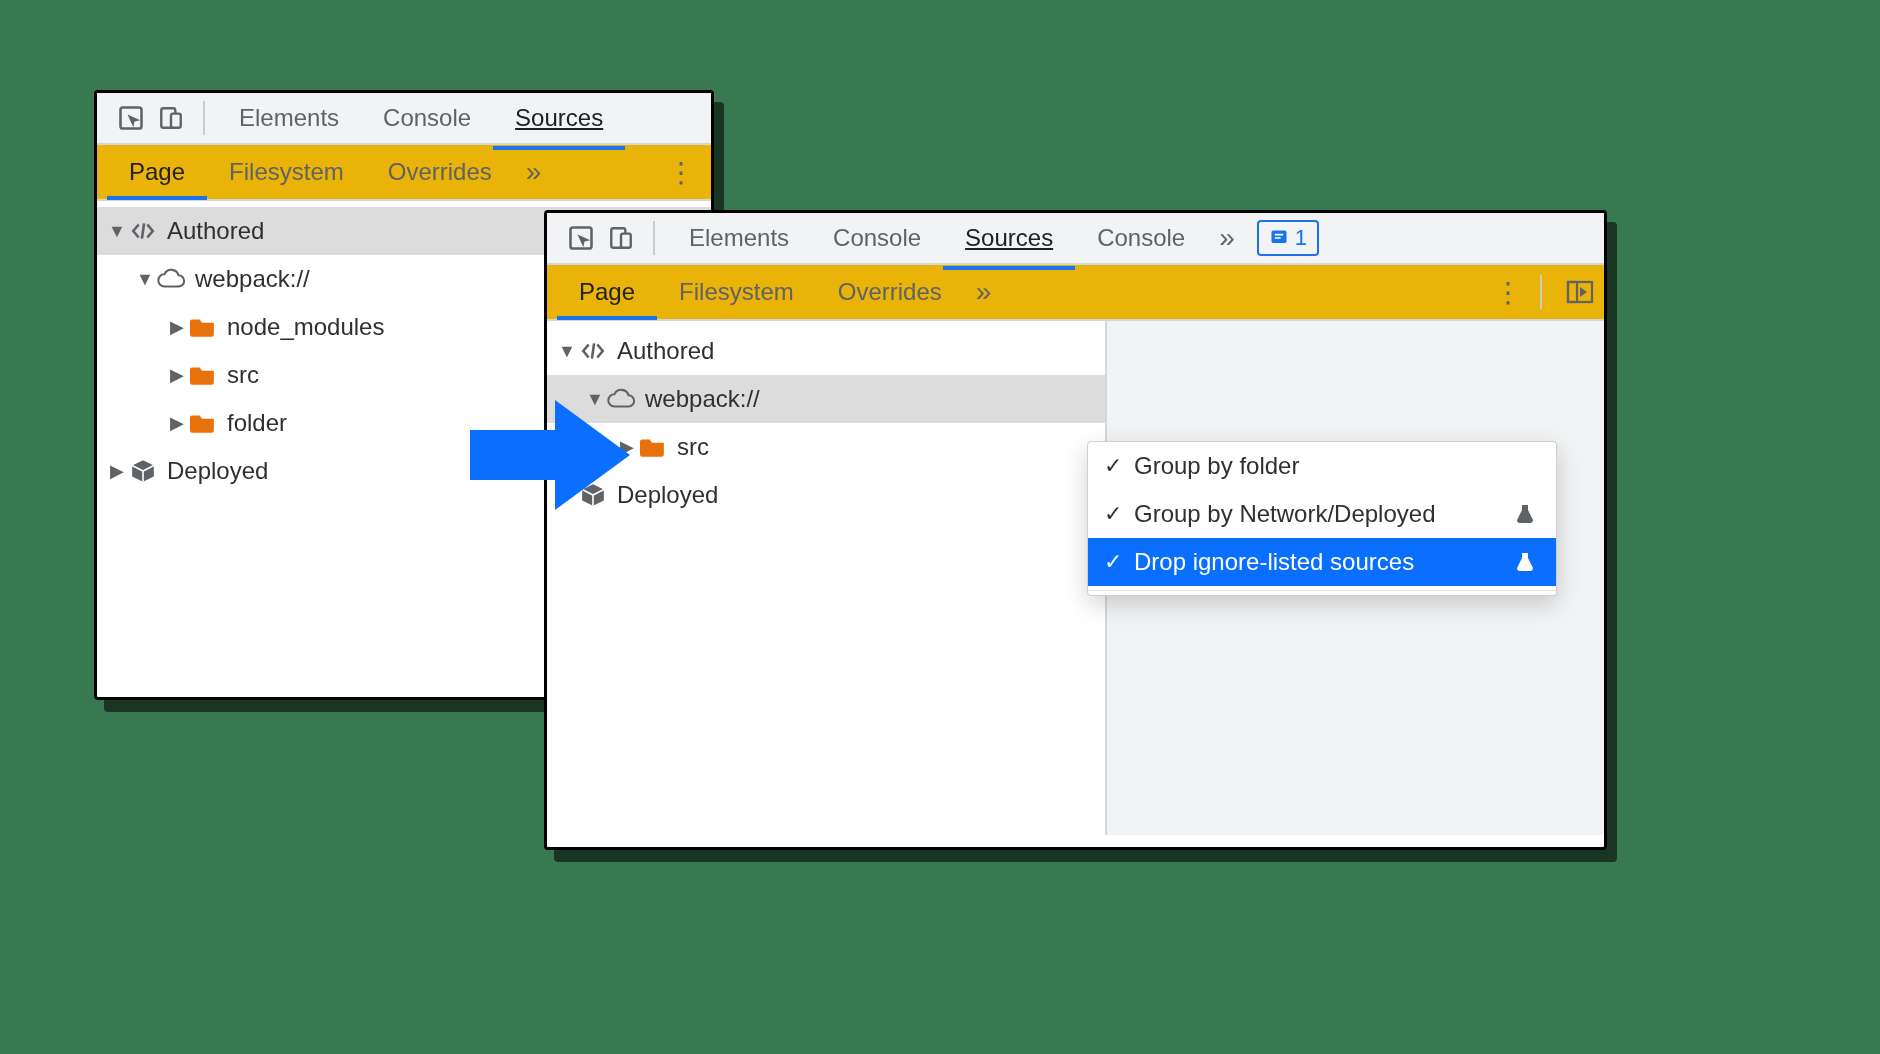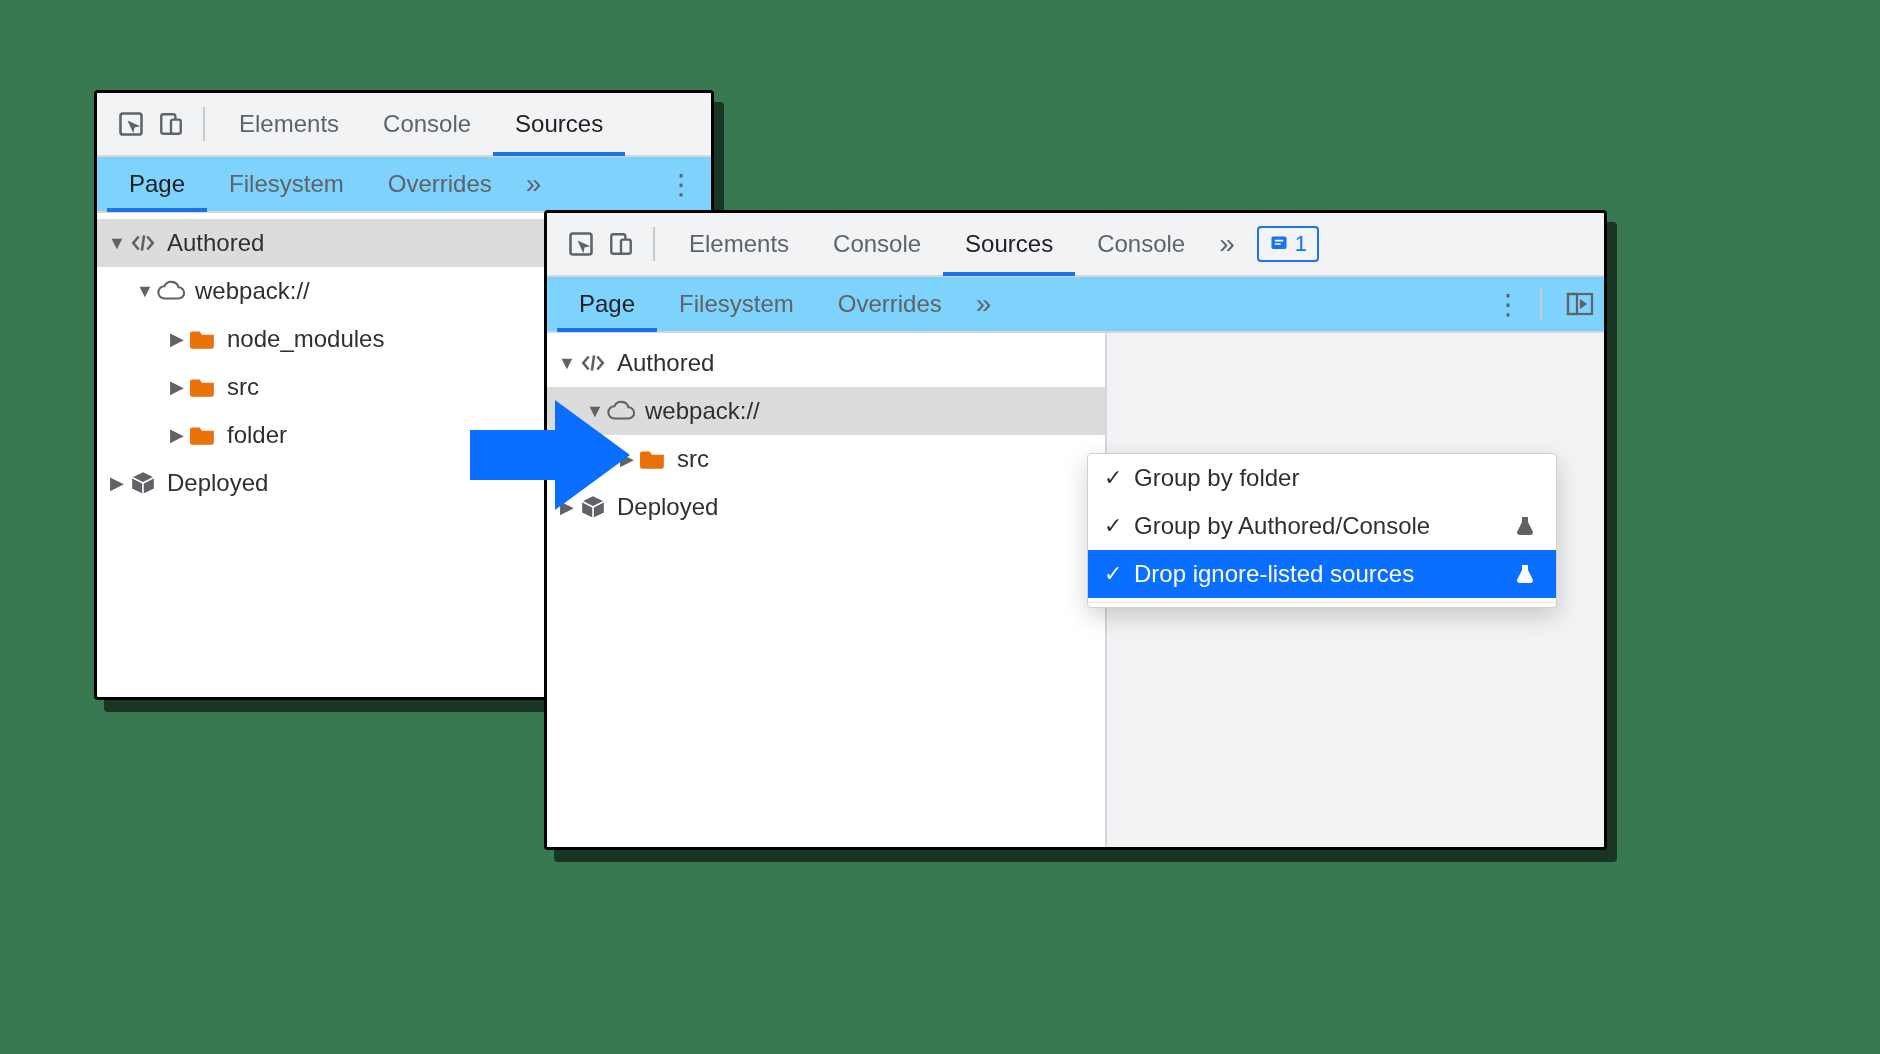--- a/index.html
+++ b/index.html
@@ -24,21 +24,21 @@
   }
 
   
   #win1 { left: 94px; top: 90px; width: 620px; height: 610px; }
   #win2 { left: 544px; top: 210px; width: 1063px; height: 640px; }
 
   
   .tabstrip {
     display: flex;
     align-items: center;
-    height: 64px;
+    height: 52px;
     background: #f1f3f4;
     border-bottom: 2px solid #d4d7d9;
     padding: 0 14px;
     gap: 0;
   }
   .tabstrip .iconbtn {
     width: 40px; height: 40px;
     display: flex; align-items: center; justify-content: center;
     color: #5f6368;
   }
@@ -49,28 +49,29 @@
     padding: 0 22px;
     height: 64px;
     display: flex; align-items: center;
     font-size: 24px;
     color: #5f6368;
     cursor: pointer;
   }
   .main-tab.active {
     color: #202124;
     box-shadow: inset 0 -4px 0 #1a73e8;
+    text-decoration: underline;
   }
 
   
   .subtabstrip {
     display: flex;
     align-items: center;
     height: 56px;
-    background: #7dd3fc;
+    background: #eab308;
     border-bottom: 2px solid #d4d7d9;
     padding: 0 10px;
   }
   .sub-tab {
     padding: 0 22px;
     height: 56px;
     display: flex; align-items: center;
     font-size: 24px;
     color: #5f6368;
     cursor: pointer;
@@ -373,21 +374,21 @@
       <div style="padding-left:60px;"><a href="#">Learn more about Wor</a></div>
     </div>
 
     <div class="menu">
       <div class="menu-item">
         <span class="chk">✓</span>
         <span class="lbl">Group by folder</span>
       </div>
       <div class="menu-item">
         <span class="chk">✓</span>
-        <span class="lbl">Group by Authored/Console</span>
+        <span class="lbl">Group by Network/Deployed</span>
         <span class="flask">
           <svg width="18" height="20" viewBox="0 0 18 20">
               <path d="M6 1h6v5l5 10a3 3 0 0 1-3 3H4a3 3 0 0 1-3-3L6 6Z" fill="#5f6368"></path>
             </svg>
         </span>
       </div>
       <div class="menu-item active">
         <span class="chk">✓</span>
         <span class="lbl">Drop ignore-listed sources</span>
         <span class="flask">

